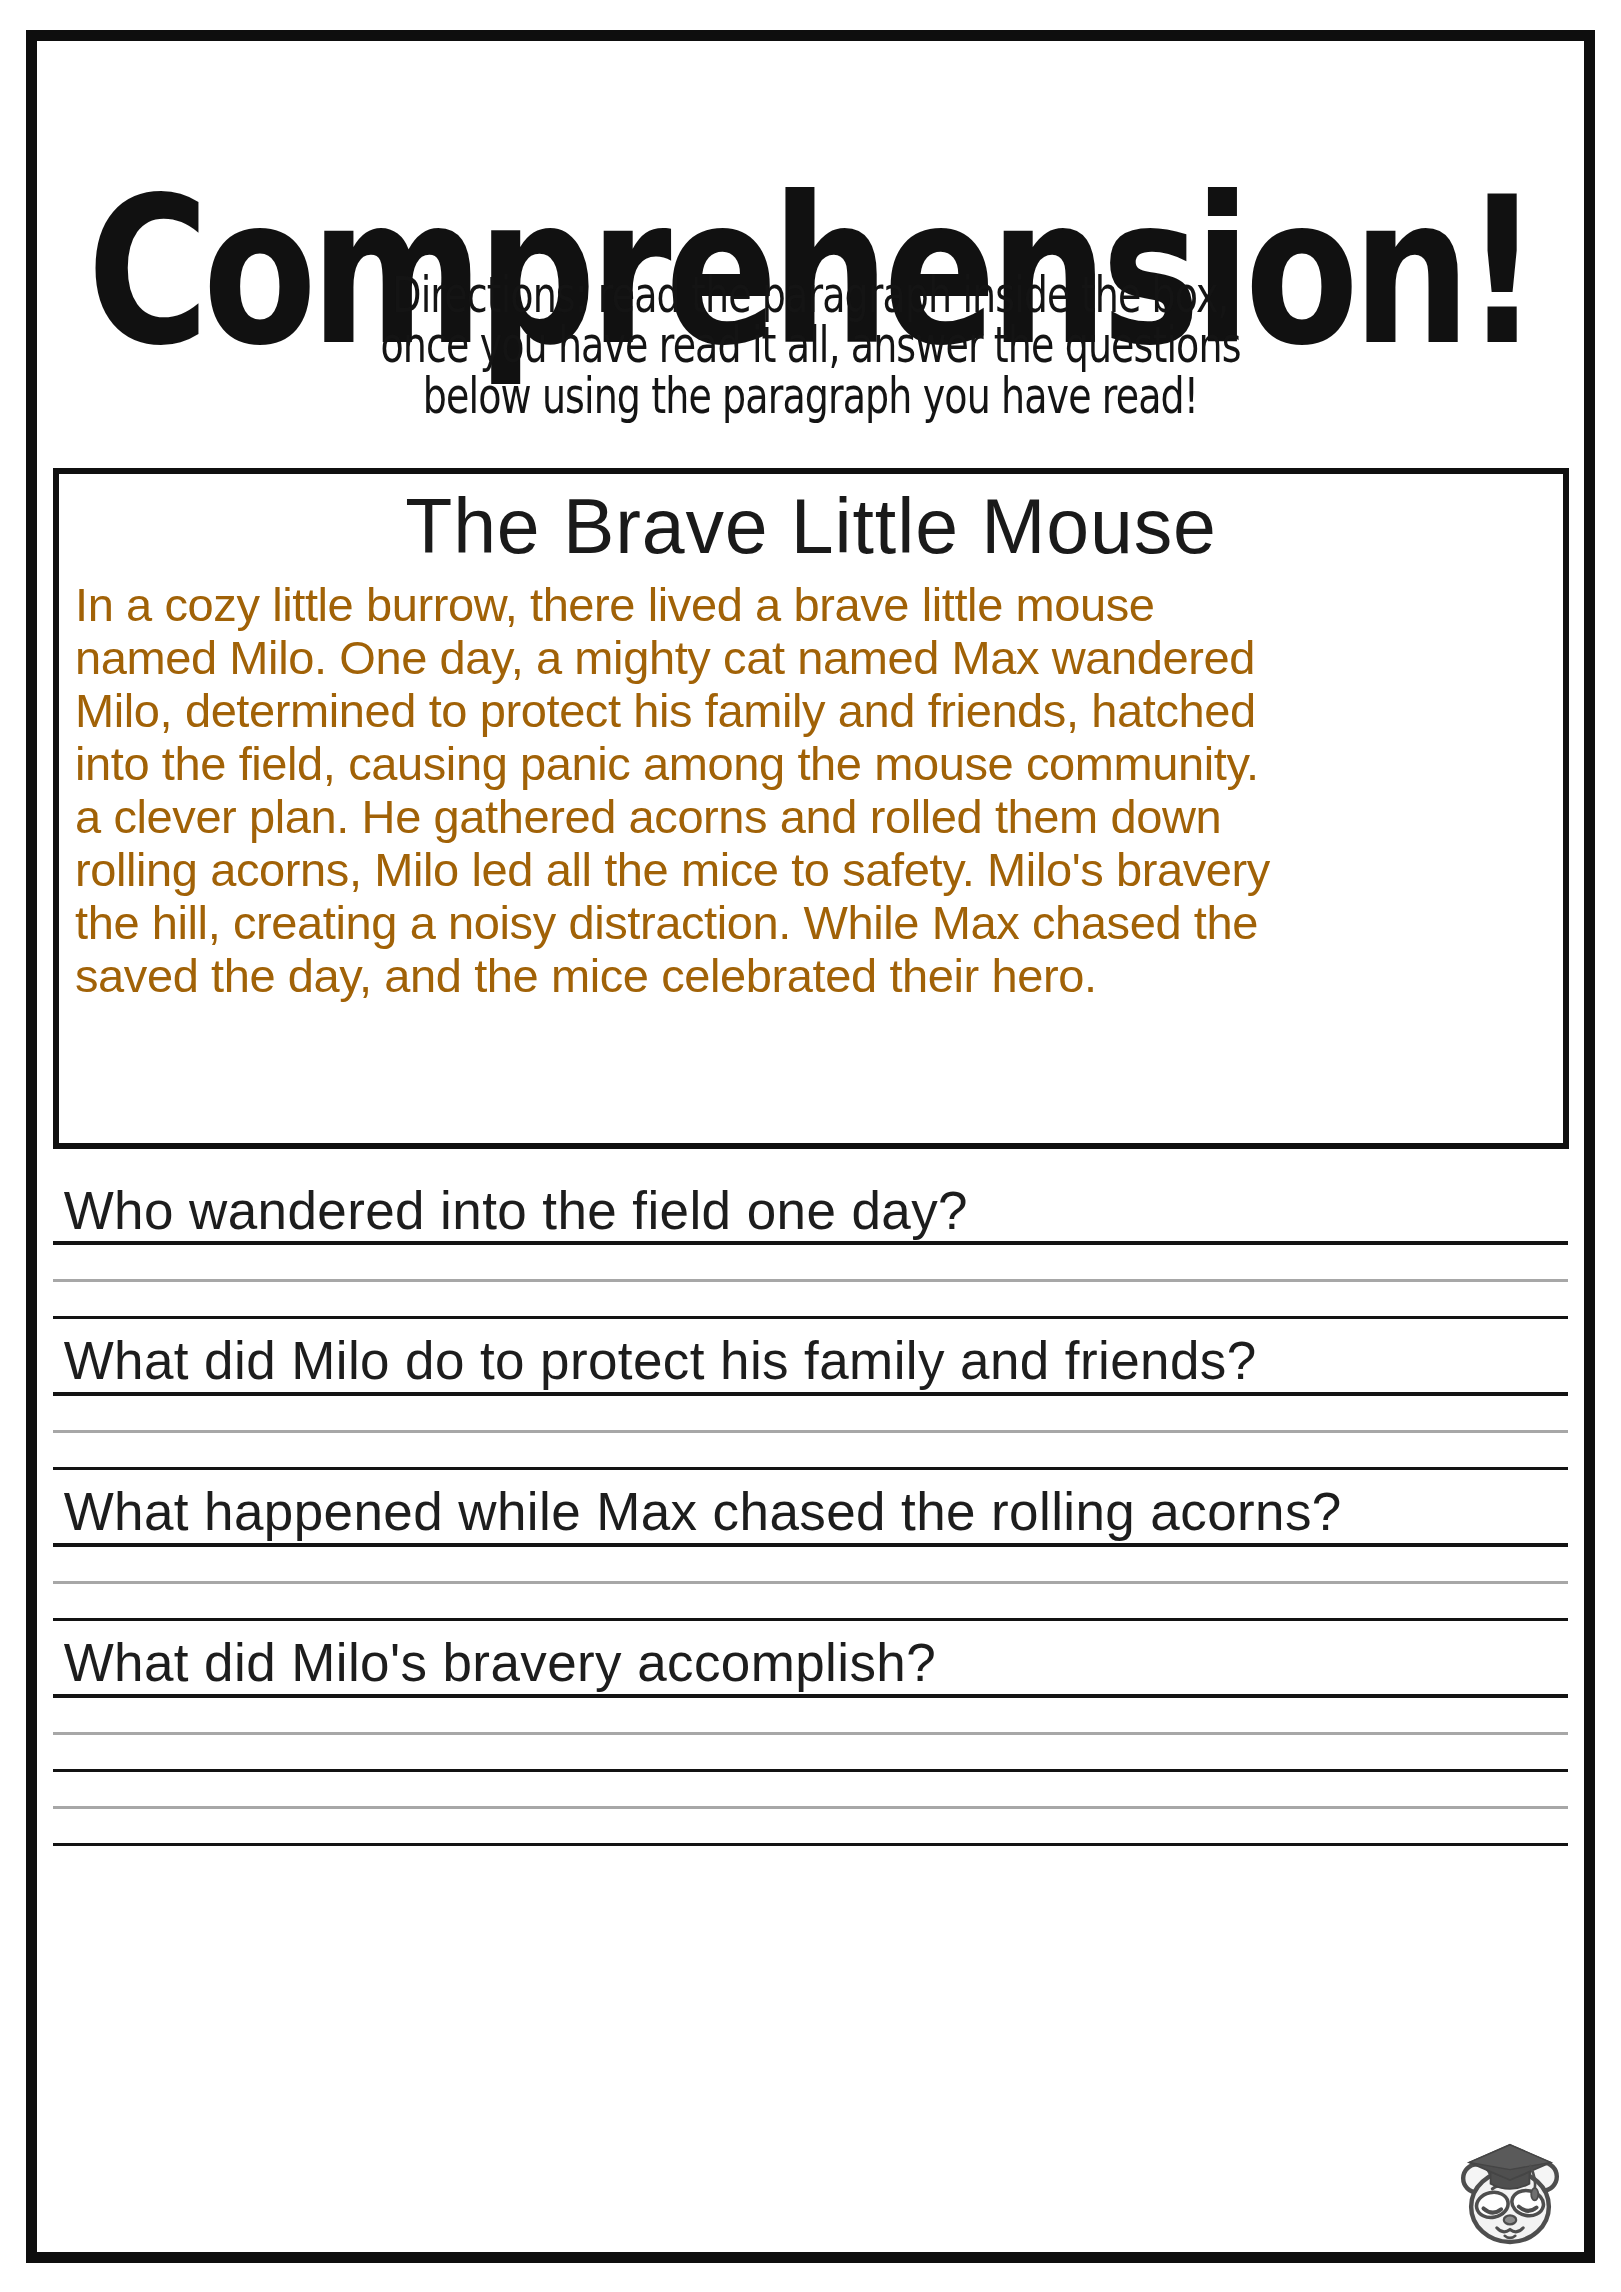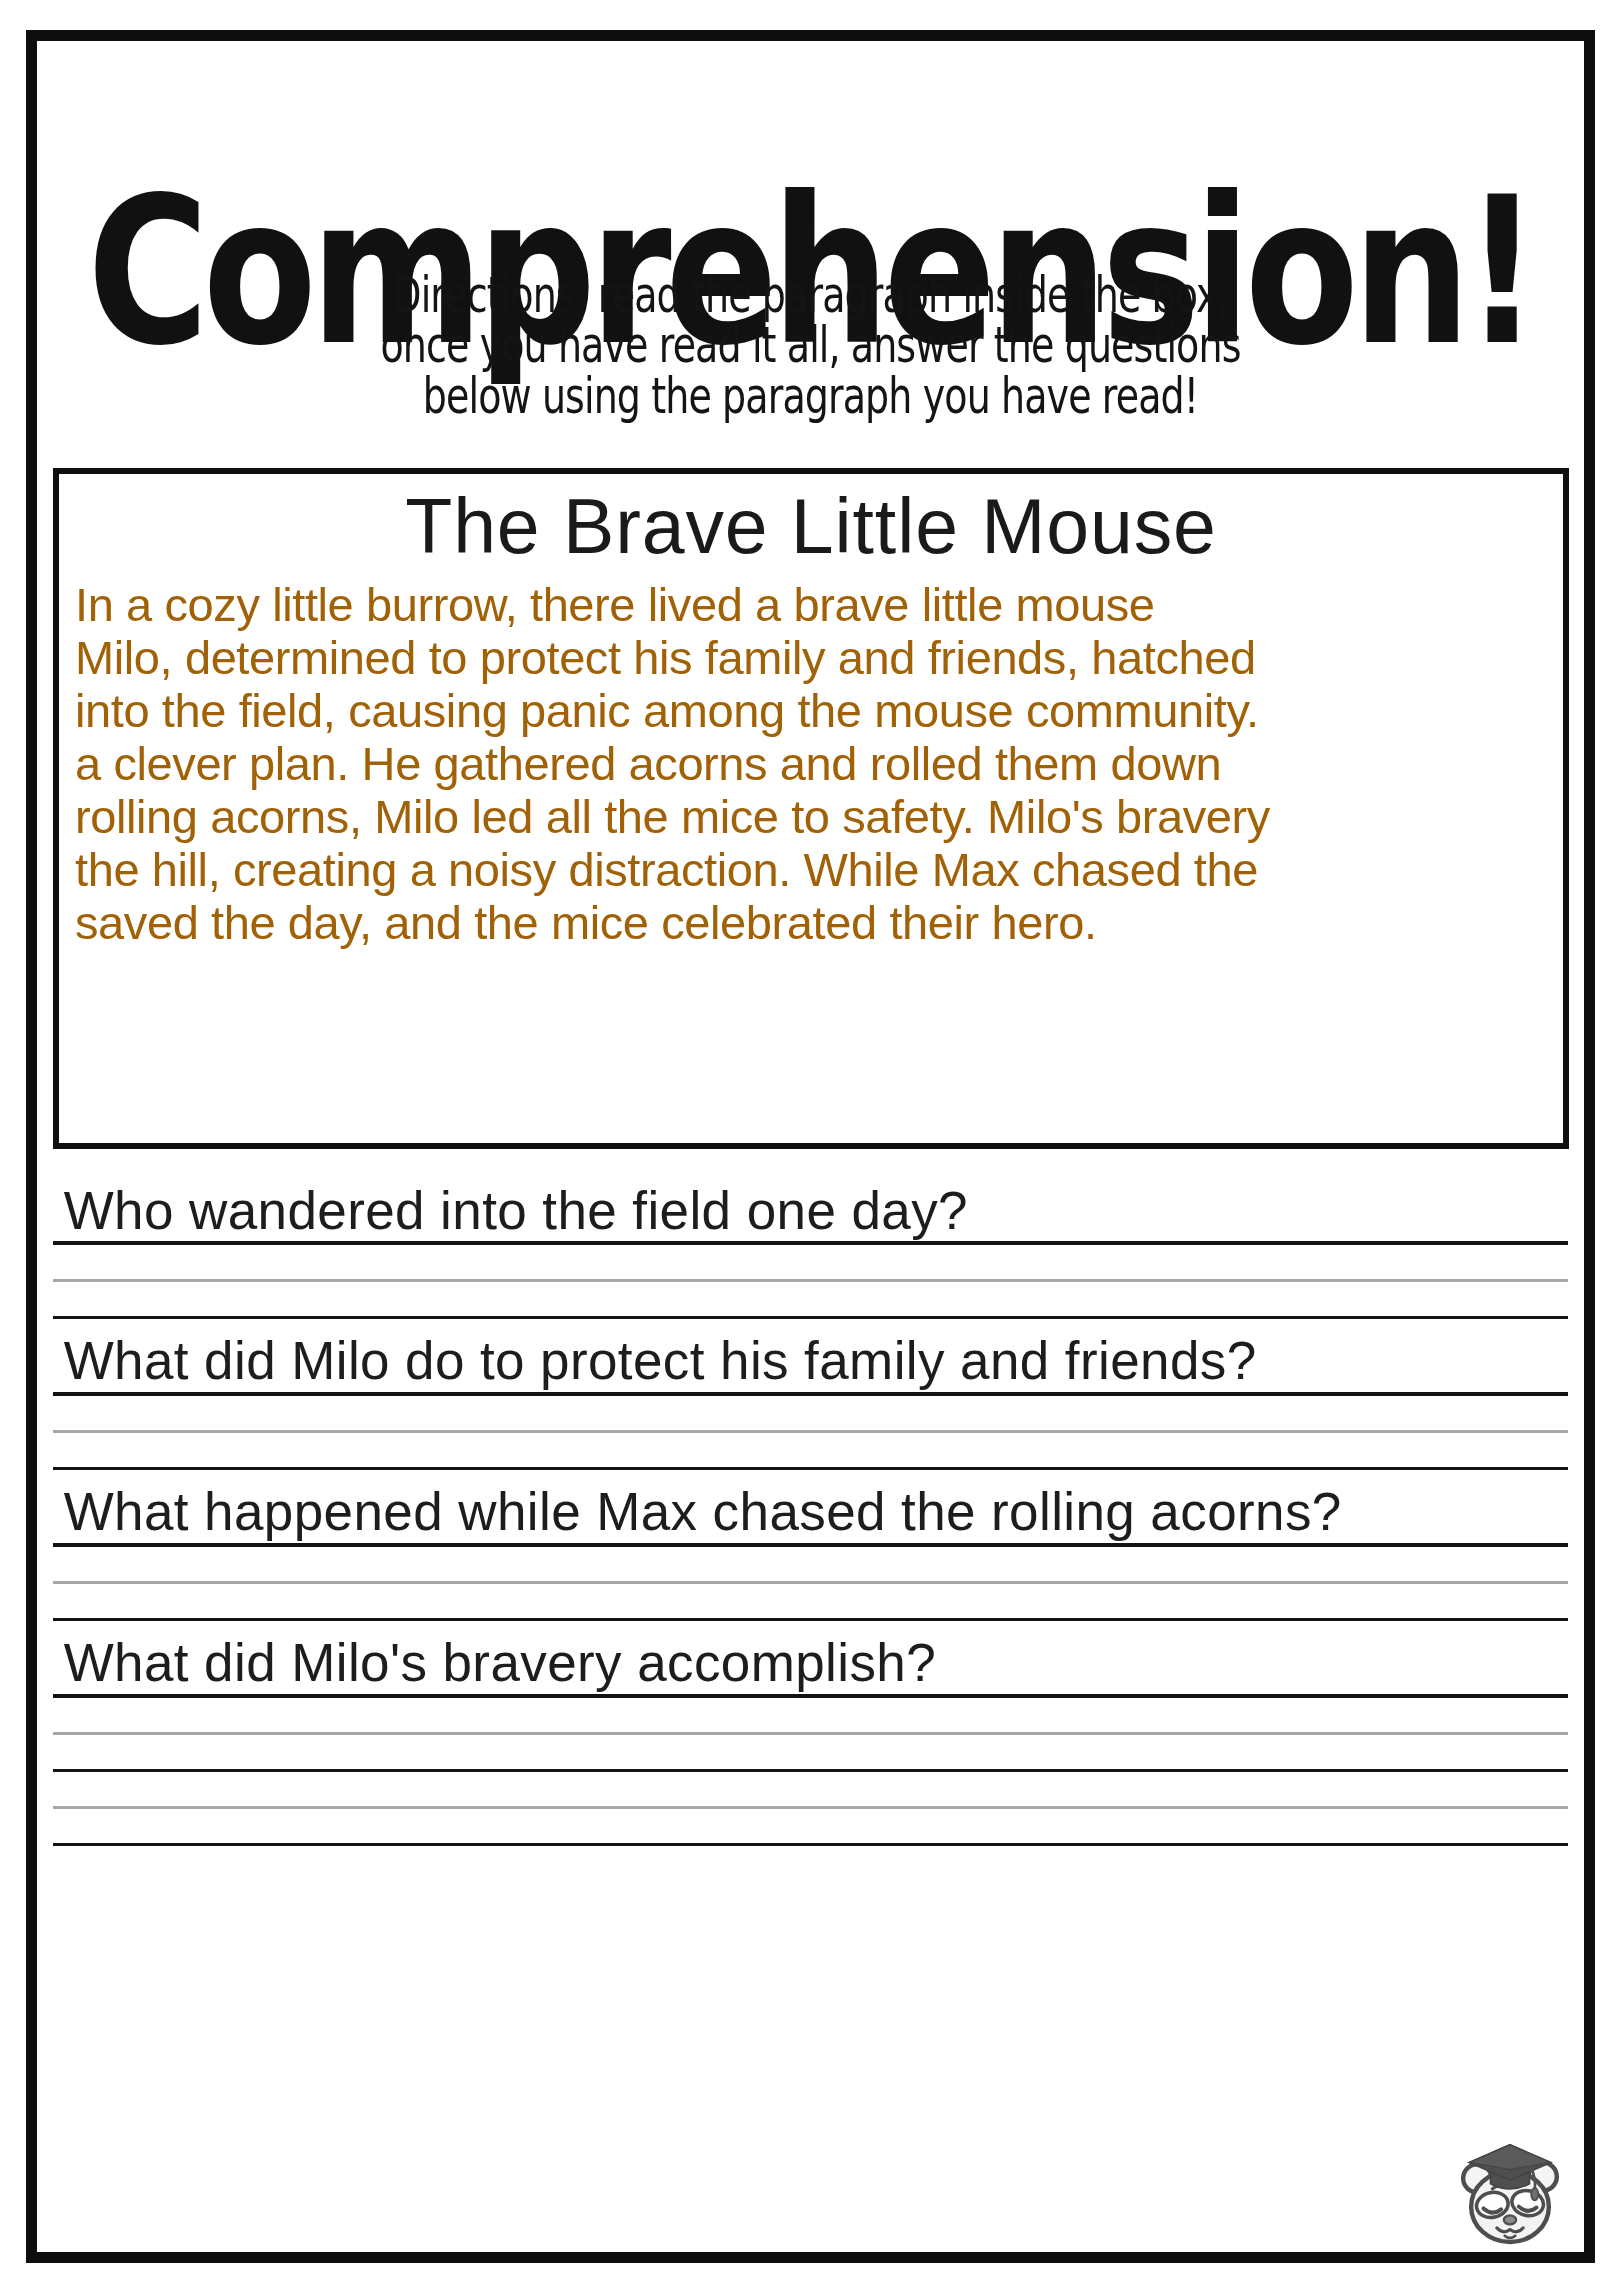--- a/index.html
+++ b/index.html
@@ -114,20 +114,21 @@
   <div class="directions">
     <div>Directions: read the paragraph inside the box,</div>
     <div>once you have read it all, answer the questions</div>
     <div>below using the paragraph you have read!</div>
   </div>
 
   <div class="story-box">
     <div class="story-title">The Brave Little Mouse</div>
     <div class="story-text">
       <div class="story-line">In a cozy little burrow, there lived a brave little mouse</div>
+      <div class="story-line">named Milo. One day, a mighty cat named Max wandered</div>
       <div class="story-line">Milo, determined to protect his family and friends, hatched</div>
       <div class="story-line">into the field, causing panic among the mouse community.</div>
       <div class="story-line">a clever plan. He gathered acorns and rolled them down</div>
       <div class="story-line">rolling acorns, Milo led all the mice to safety. Milo's bravery</div>
       <div class="story-line">the hill, creating a noisy distraction. While Max chased the</div>
       <div class="story-line">saved the day, and the mice celebrated their hero.</div>
     </div>
   </div>
 
   <div class="questions">

